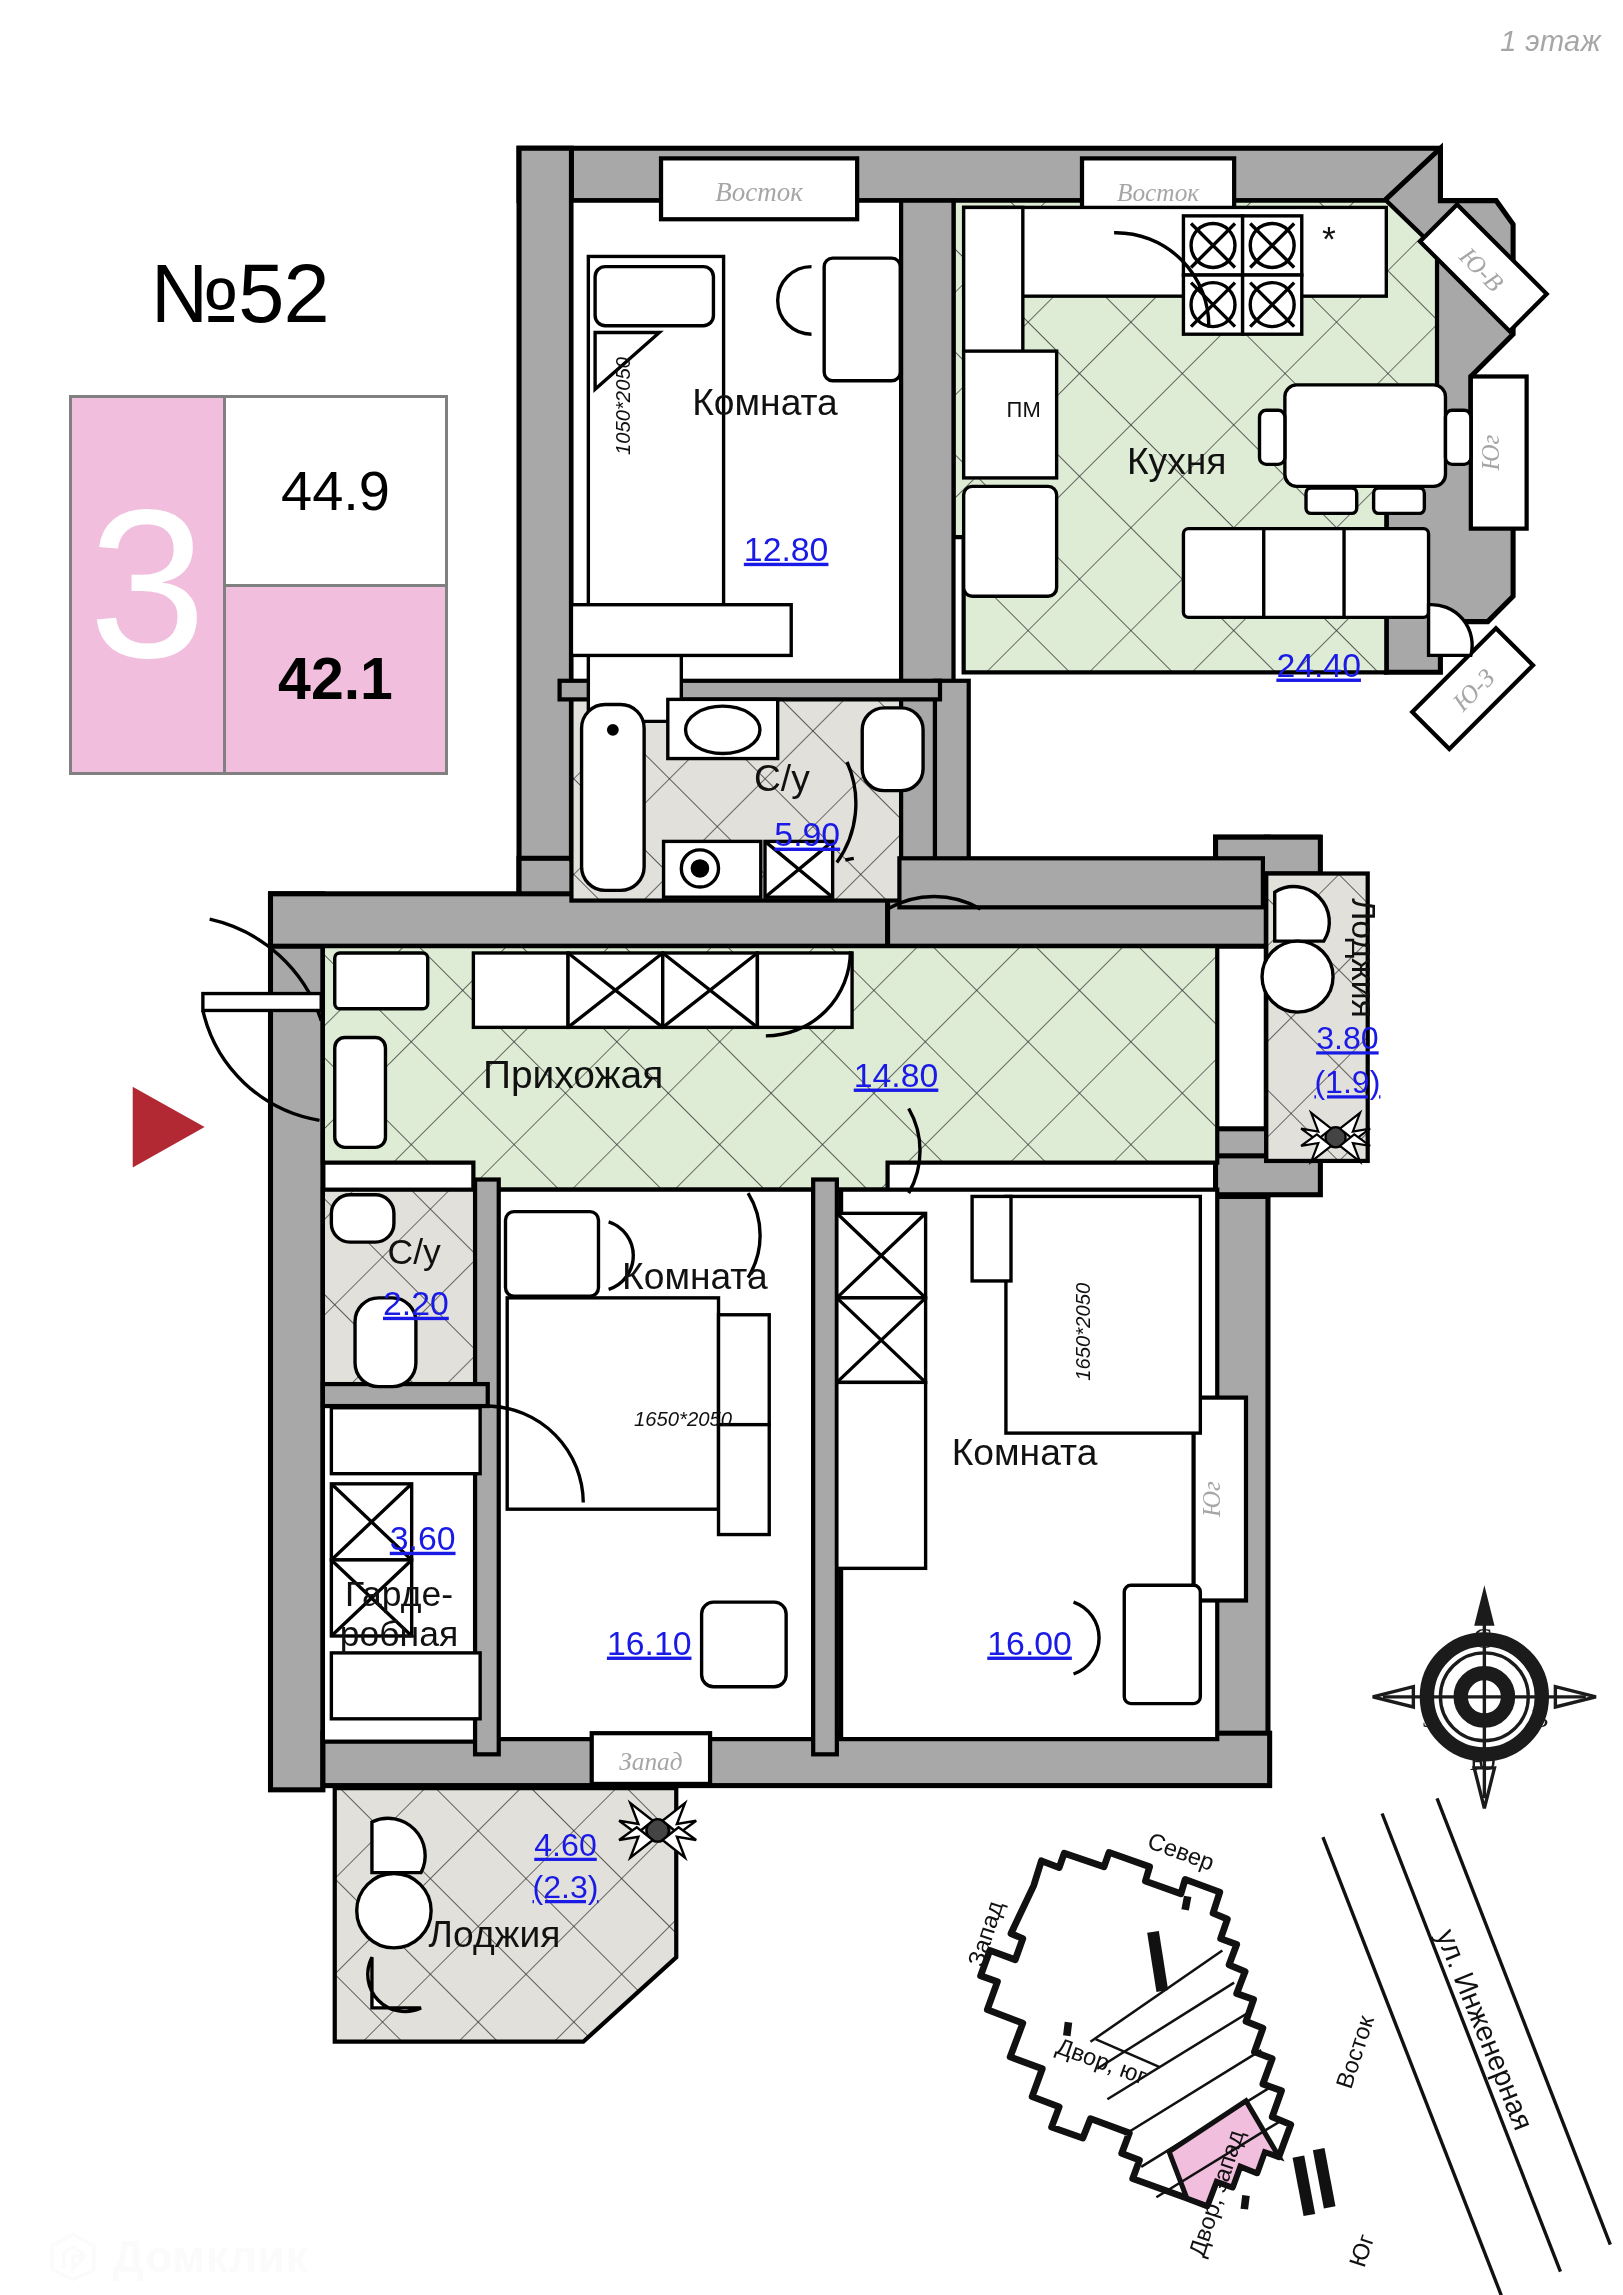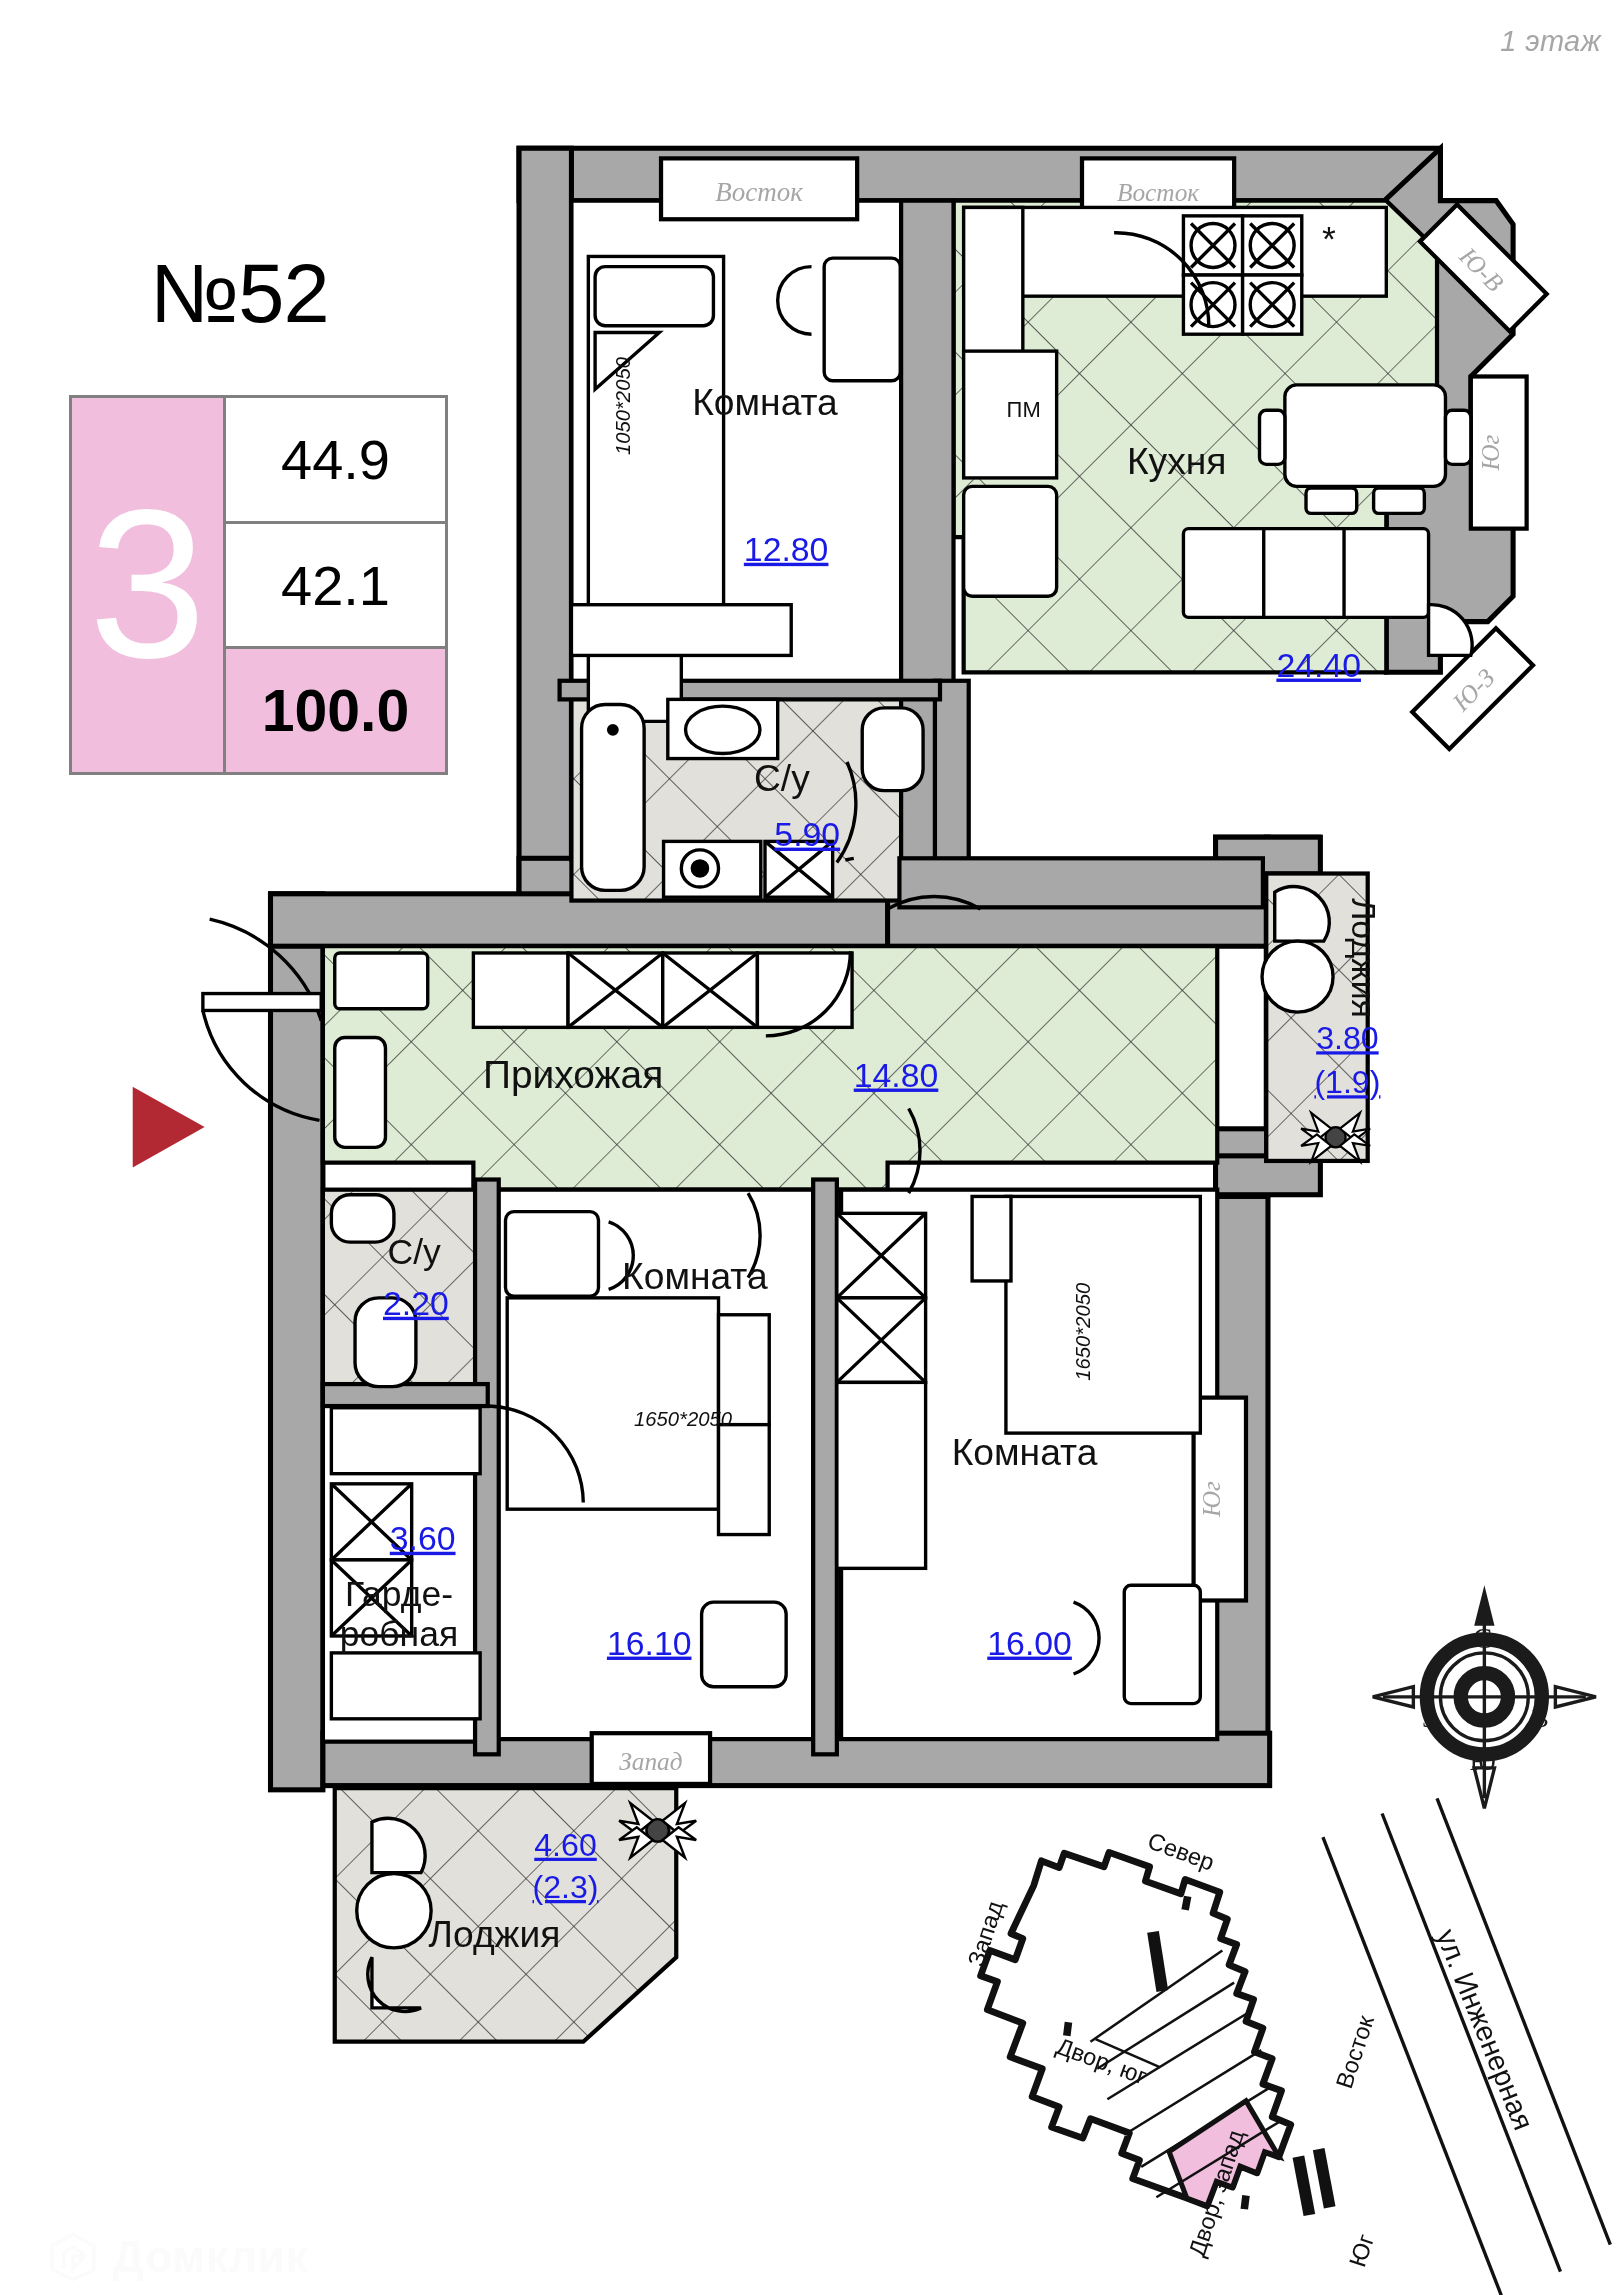--- a/index.html
+++ b/index.html
@@ -101,21 +101,20 @@
 
   <div id="apt-number">№52</div>
 
   <div id="info-box">
     <div id="info-rooms">
       <span>3</span>
     </div>
     <div id="info-rows">
       <div class="info-row">44.9</div>
       <div class="info-row">42.1</div>
-      <div class="info-row">100.0</div>
     </div>
   </div>
 
   <svg id="plan-svg" width="1623" height="2295" viewBox="0 0 1920 2715">
 
     <defs>
       <pattern id="tileGreen" width="86" height="86" patternUnits="userSpaceOnUse" patternTransform="rotate(45 0 0)">
         <rect width="86" height="86" fill="#dfecd5"></rect>
         <path d="M0 0 H86 M0 0 V86" stroke="#2e2e2e" stroke-width="1.6" fill="none"></path>
       </pattern>

